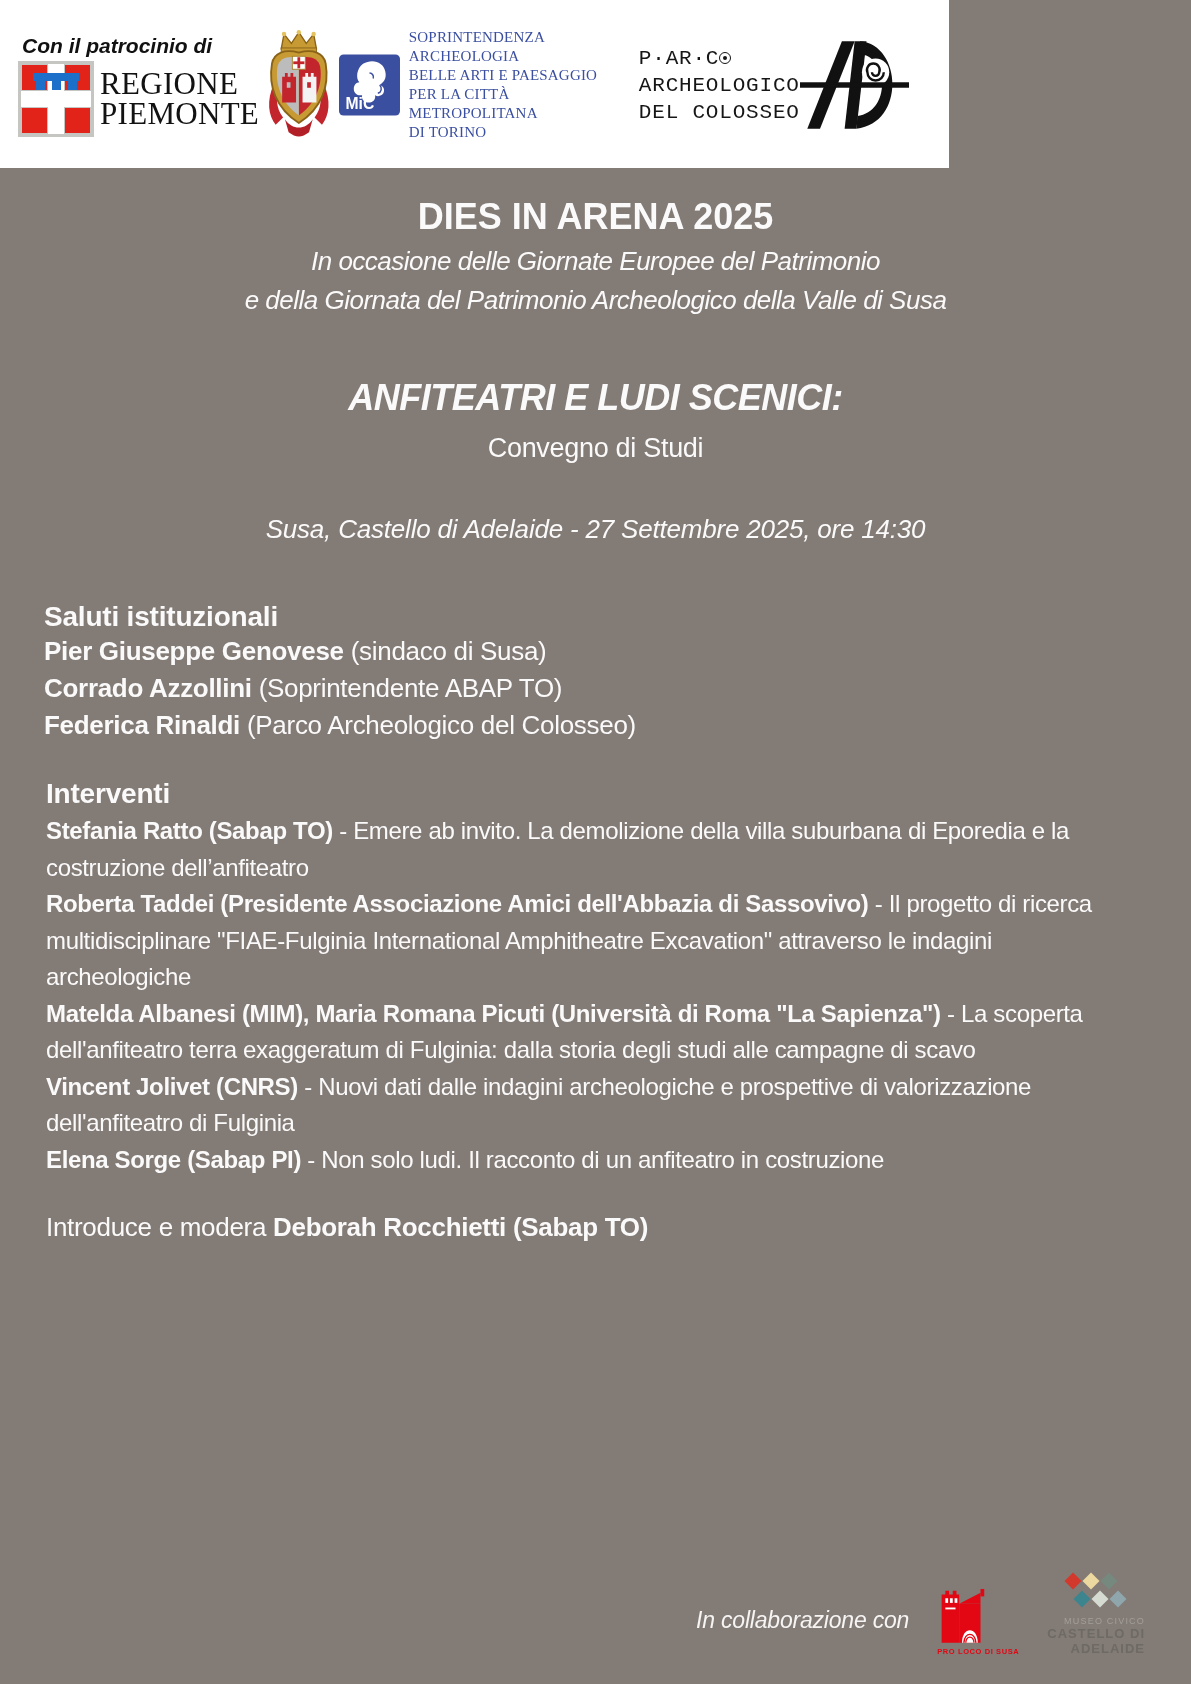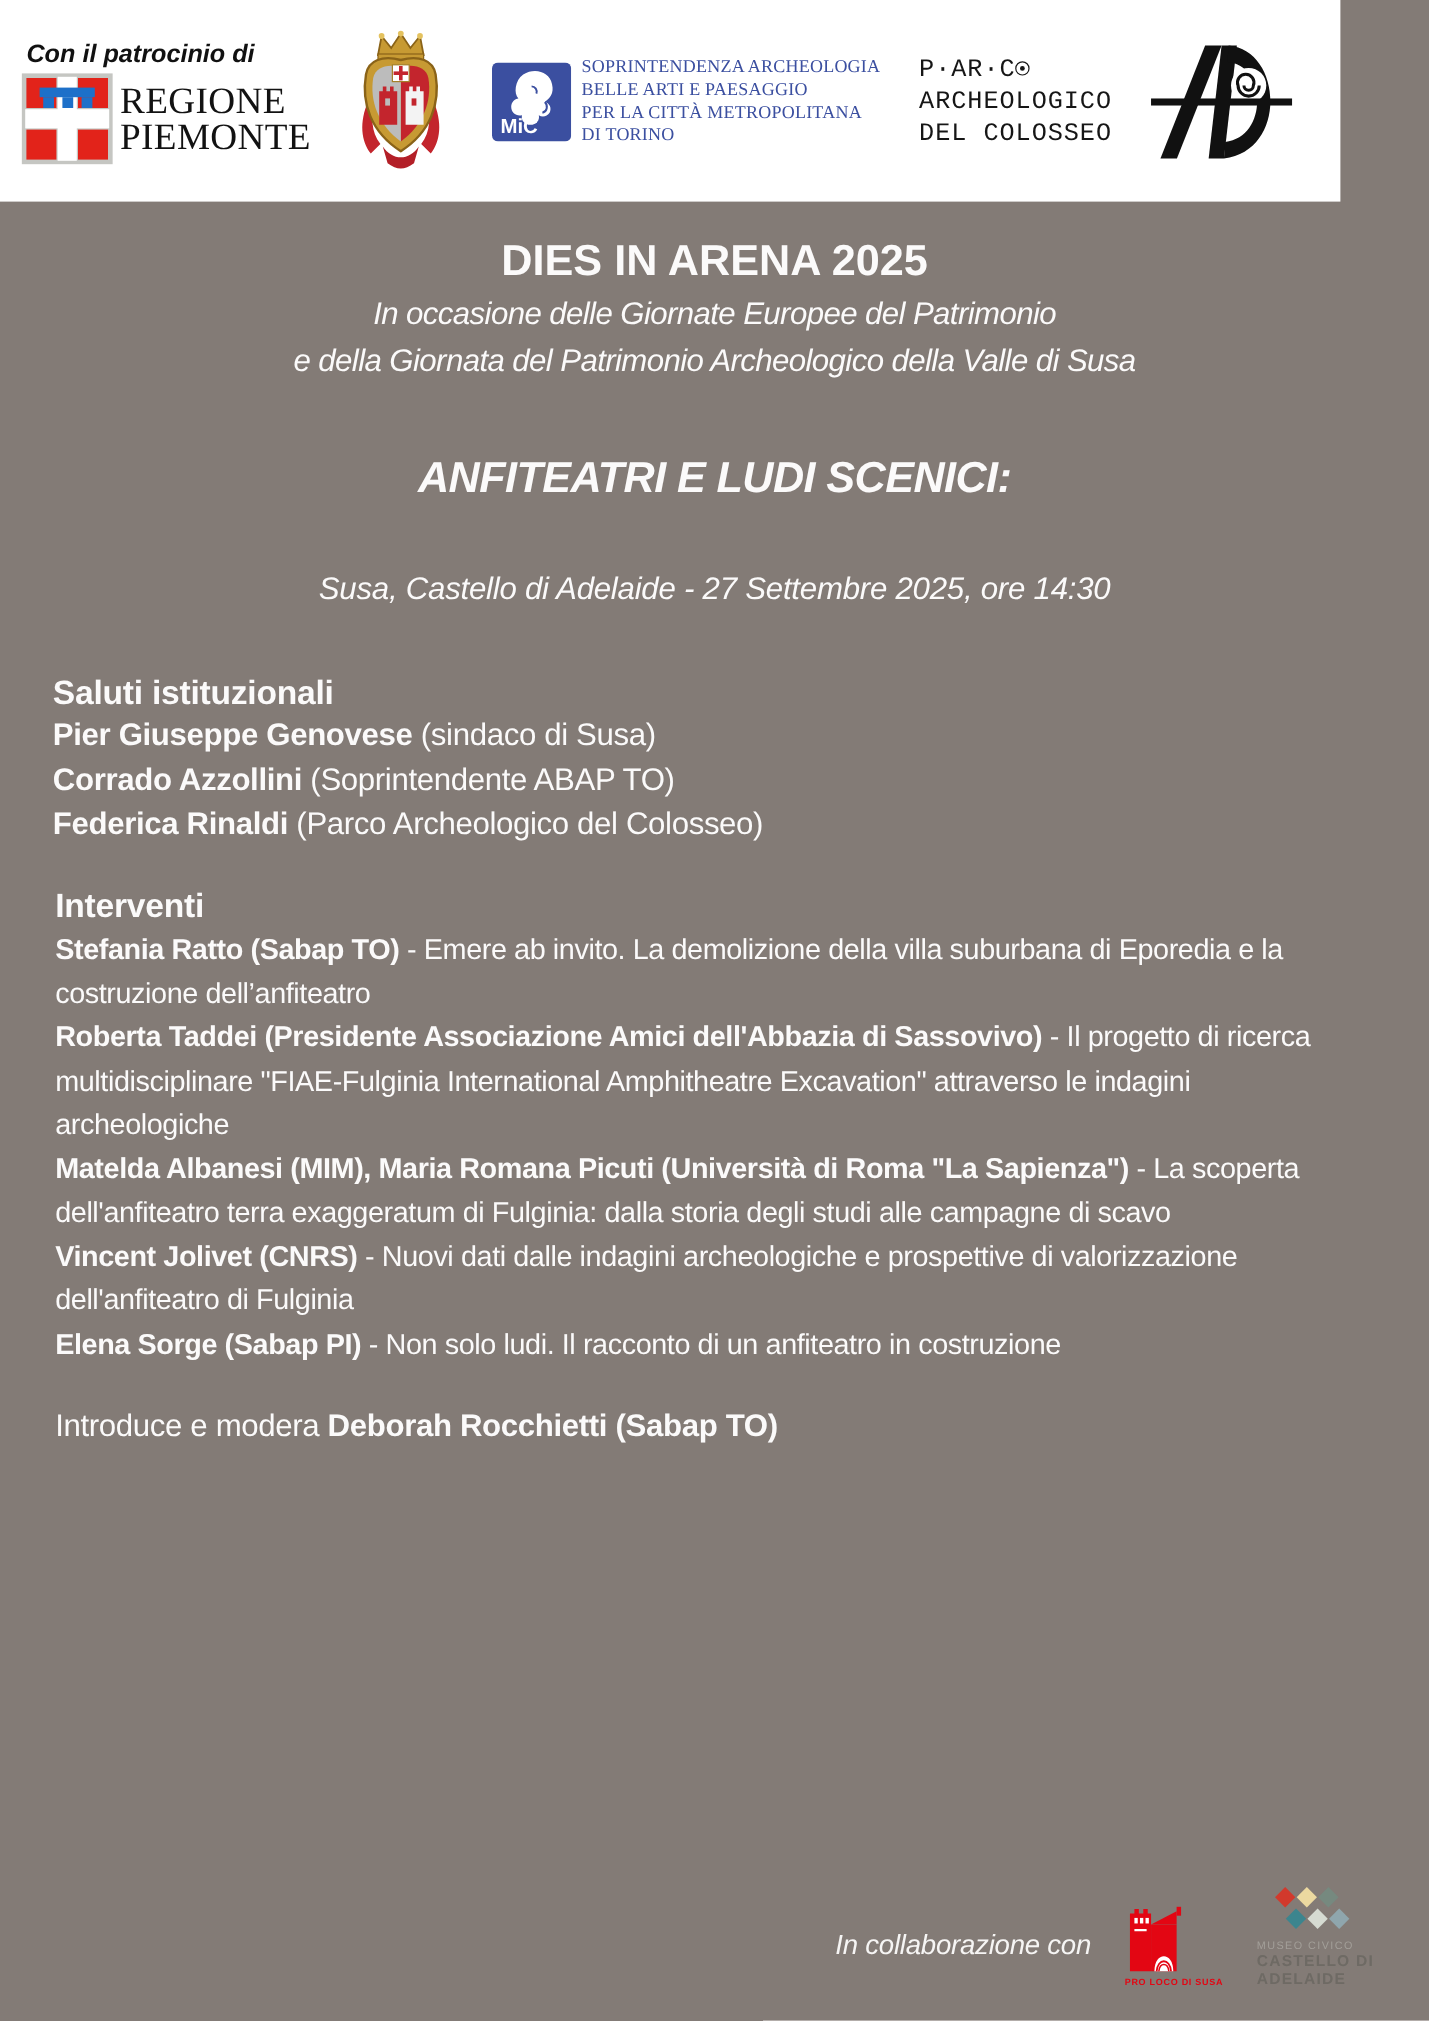--- a/index.html
+++ b/index.html
@@ -1,21 +1,21 @@
 <!DOCTYPE html>
 <html><head>
 <meta charset="utf-8">
 <style>
   * { margin:0; padding:0; box-sizing:border-box; }
   html,body { background:#ffffff; }
   body { width:1191px; font-family:"Liberation Sans", sans-serif; }
   .poster { position:relative; width:1191px; height:1684px; background:#837b76; overflow:hidden; }
 
   
-  .header { position:absolute; top:0; left:0; width:1117px; height:168px; background:#ffffff;
+  .header { position:absolute; top:0; left:0; width:949px; height:168px; background:#ffffff;
             display:flex; align-items:center; justify-content:space-between; padding:6px 40px 4px 18px; }
 
   .patron-block { display:flex; flex-direction:column; }
   .patron-label { font-size:21px; font-weight:bold; font-style:italic; color:#111; margin-left:4px; margin-bottom:3px; }
   .regione-row { display:flex; align-items:center; }
   .regione-text { font-family:"Liberation Serif", serif; color:#121212; font-size:31px; line-height:30px; margin-left:6px; letter-spacing:0.3px; }
 
   .coa { width:86px; height:122px; }
 
   .mic-block { display:flex; align-items:center; }
@@ -47,21 +47,21 @@
   .talk { font-size:24px; line-height:36.5px; letter-spacing:-0.35px; }
   .talk strong { letter-spacing:-0.35px; }
 
   .moderation { margin:34px 60px 0 46px; font-size:26px; letter-spacing:-0.3px; }
 
   
   .footer { position:absolute; right:46px; bottom:28px; display:flex; align-items:flex-end; gap:28px; }
   .collab-label { font-style:italic; font-size:23px; color:#f6f5f4; margin-bottom:22px; letter-spacing:-0.2px; }
   .proloco-block { display:flex; flex-direction:column; align-items:flex-start; }
   .proloco-caption { font-size:7.5px; font-weight:bold; color:#e30613; letter-spacing:0.6px; margin-top:2px; }
-  .museo-block { display:flex; flex-direction:column; align-items:flex-start; }
+  .museo-block { display:flex; flex-direction:column; align-items:flex-end; }
   .museo-l1 { font-size:9px; color:#a39f99; letter-spacing:1.2px; margin-top:5px; }
   .museo-l2, .museo-l3 { font-size:13px; font-weight:bold; color:#6e6a64; letter-spacing:1px; line-height:15px; }
 </style>
 </head>
 <body>
 
 <div class="poster">
 
   <div class="header">
 
@@ -155,20 +155,21 @@
 
     <div class="occasion">
       <div>In occasione delle Giornate Europee del Patrimonio</div>
       <div>e della Giornata del Patrimonio Archeologico della Valle di Susa</div>
     </div>
 
     <div class="conf-title">
       <div>ANFITEATRI E LUDI SCENICI:</div>
     </div>
 
+    <div class="subtitle">Convegno di Studi</div>
 
     <div class="venue">Susa, Castello di Adelaide - 27 Settembre 2025, ore 14:30</div>
 
     <div class="saluti">
       <div class="sec-heading">Saluti istituzionali</div>
       <p class="person"><strong>Pier Giuseppe Genovese</strong><span> (sindaco di Susa)</span></p>
       <p class="person"><strong>Corrado Azzollini</strong><span> (Soprintendente ABAP TO)</span></p>
       <p class="person"><strong>Federica Rinaldi</strong><span> (Parco Archeologico del Colosseo)</span></p>
     </div>
 

